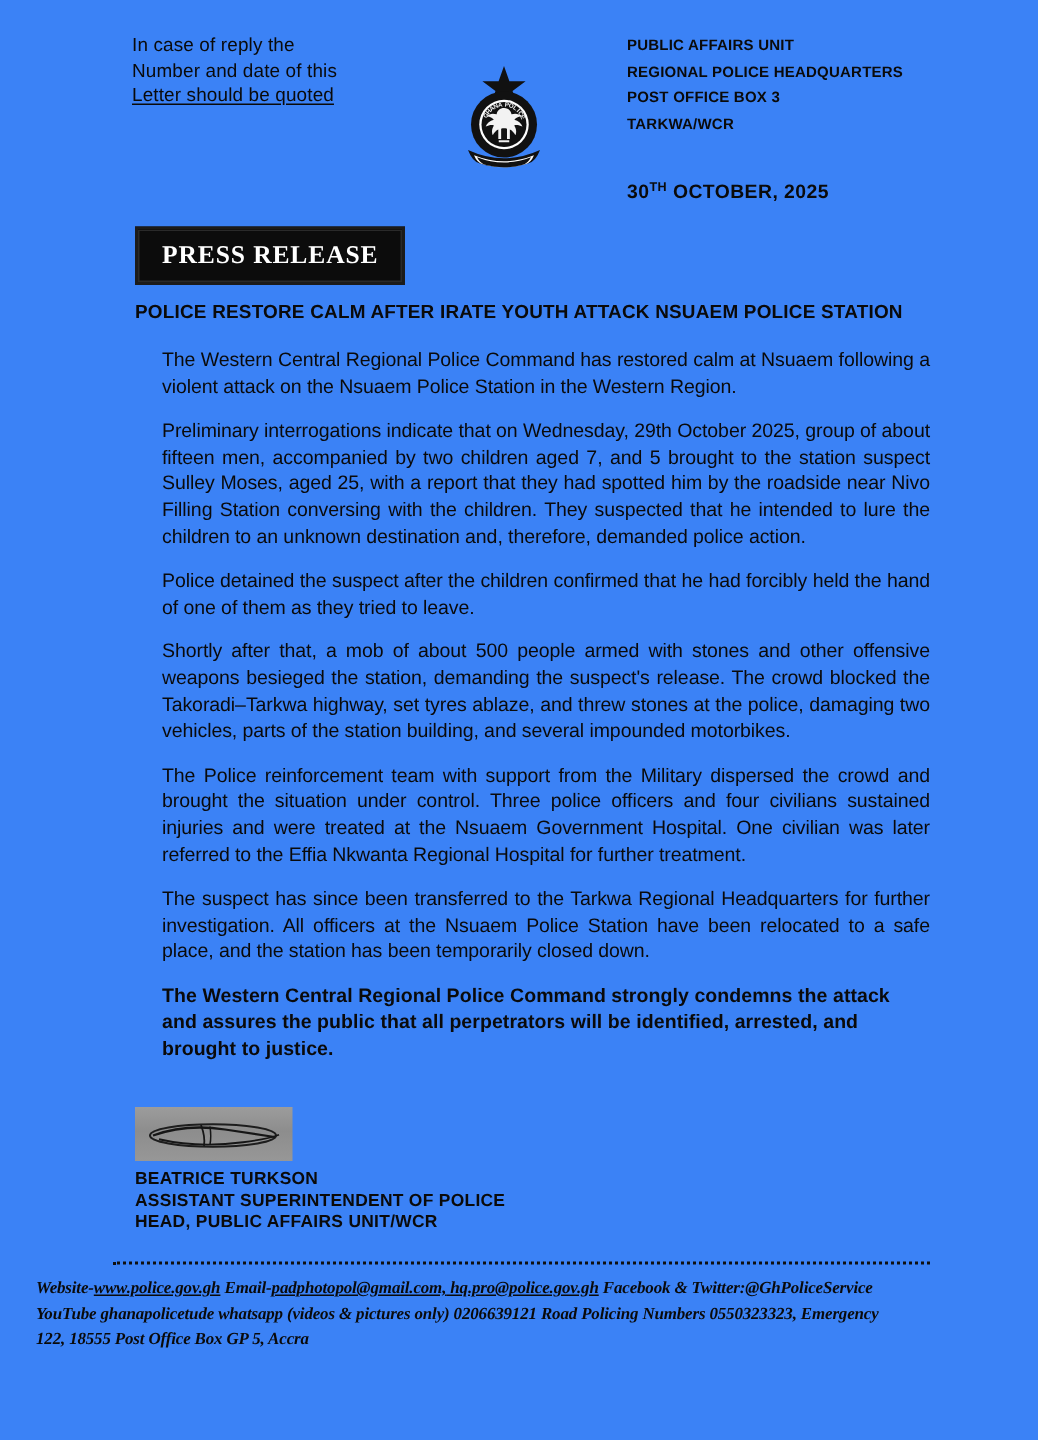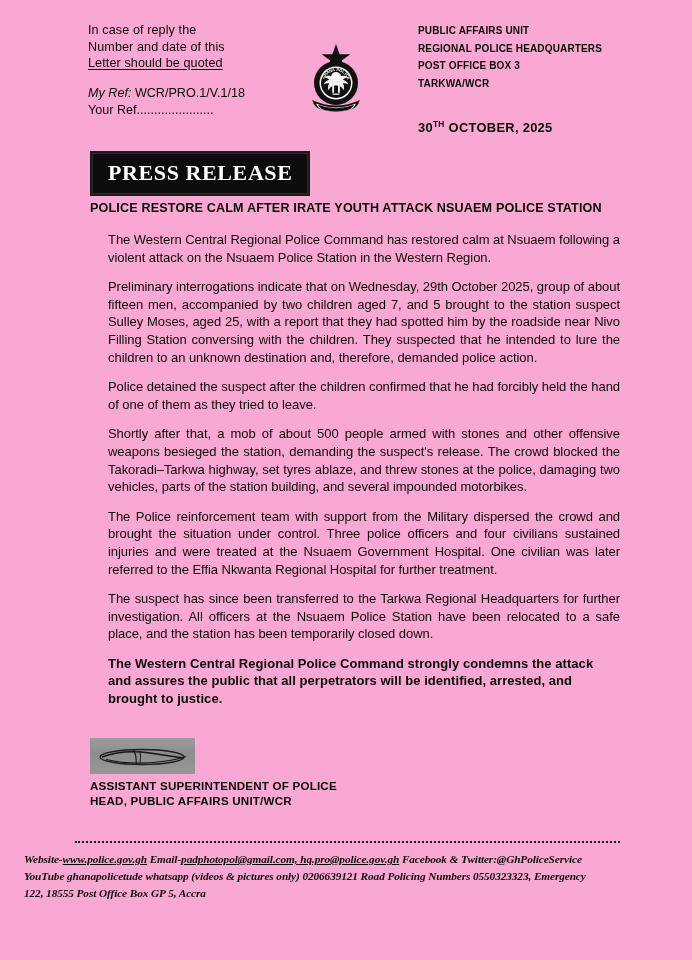--- a/index.html
+++ b/index.html
@@ -12,21 +12,21 @@
     width: 692px;
     height: 960px;
     position: relative;
     font-family: "Liberation Sans", sans-serif;
     color: #0a0a0a;
     overflow: hidden;
   }
   .page {
     position: absolute;
     inset: 0;
-    background: #f9a8d4;
+    background: #3b82f6;
   }
 
   
   .header {
     position: absolute;
     top: 22px;
     left: 0;
     right: 0;
     height: 120px;
   }
@@ -97,21 +97,21 @@
     position: absolute;
     top: 151px;
     left: 90px;
   }
   .banner {
     display: inline-block;
     background: #0c0c0c;
     color: #ffffff;
     font-family: "Liberation Serif", serif;
     font-weight: bold;
-    font-size: 22px;
+    font-size: 17px;
     letter-spacing: 0.6px;
     padding: 7px 16px 8px 16px;
     border: 2px solid #1b1b1b;
     box-shadow: inset 0 0 0 1px #2a2a2a;
   }
 
   
   .headline {
     position: absolute;
     top: 200px;
@@ -213,29 +213,20 @@
 
 <div class="page">
 
   <div class="header">
 
     <div class="header-left">
       <div class="hl-line">In case of reply the</div>
       <div class="hl-line">Number and date of this</div>
       <div class="hl-line underline">Letter should be quoted</div>
 
-      <div class="ref-block">
-        <div class="ref-line">
-          <span class="ref-label">My Ref:</span>
-          <span>WCR/PRO.1/V.1/18</span>
-        </div>
-        <div class="ref-line">
-          <span>Your Ref</span><span>......................</span>
-        </div>
-      </div>
     </div>
 
     <div class="crest">
       <svg width="66" height="84" viewBox="0 0 66 84" xmlns="http://www.w3.org/2000/svg">
 
         <path d="M33 2 L36.6 12.2 L47.4 12.2 L38.7 18.6 L42.1 29 L33 22.6 L23.9 29 L27.3 18.6 L18.6 12.2 L29.4 12.2 Z" fill="#111"></path>
 
         <circle cx="33" cy="41" r="22" fill="#111"></circle>
         <circle cx="33" cy="41" r="16.5" fill="#fdfdfd"></circle>
         <circle cx="33" cy="41" r="15" fill="#111"></circle>
@@ -294,20 +285,21 @@
     <div class="sig-stamp">
       <svg width="105" height="36" viewBox="0 0 105 36" xmlns="http://www.w3.org/2000/svg">
         <ellipse cx="52" cy="19" rx="42" ry="7.5" fill="none" stroke="#1d1d1d" stroke-width="1.4"></ellipse>
         <path d="M12 19 q22 -8 48 -4 q20 3 33 5" fill="none" stroke="#161616" stroke-width="1.5"></path>
         <path d="M16 21.5 q26 6 56 2 q16 -2 24 -5" fill="none" stroke="#161616" stroke-width="1.2"></path>
         <path d="M44 12 q3 8 2 14" fill="none" stroke="#161616" stroke-width="1.2"></path>
         <path d="M50 13 q1 7 0 12" fill="none" stroke="#161616" stroke-width="1"></path>
       </svg>
     </div>
     <div class="sig-names">
+      <div class="sig-line">BEATRICE TURKSON</div>
       <div class="sig-line">ASSISTANT SUPERINTENDENT OF POLICE</div>
       <div class="sig-line">HEAD, PUBLIC AFFAIRS UNIT/WCR</div>
     </div>
   </div>
 
   <div class="footer">
     <div class="footer-rule"></div>
     <div class="footer-text">
       <div class="footer-line"><span>Website-</span><span class="u">www.police.gov.gh</span><span> </span><span>Email-</span><span class="u">padphotopol@gmail.com,</span><span class="u"> hq.pro@police.gov.gh</span><span> Facebook &amp; Twitter:@GhPoliceService</span></div>
       <div class="footer-line">YouTube ghanapolicetude whatsapp (videos &amp; pictures only) 0206639121 Road Policing Numbers 0550323323, Emergency</div>

